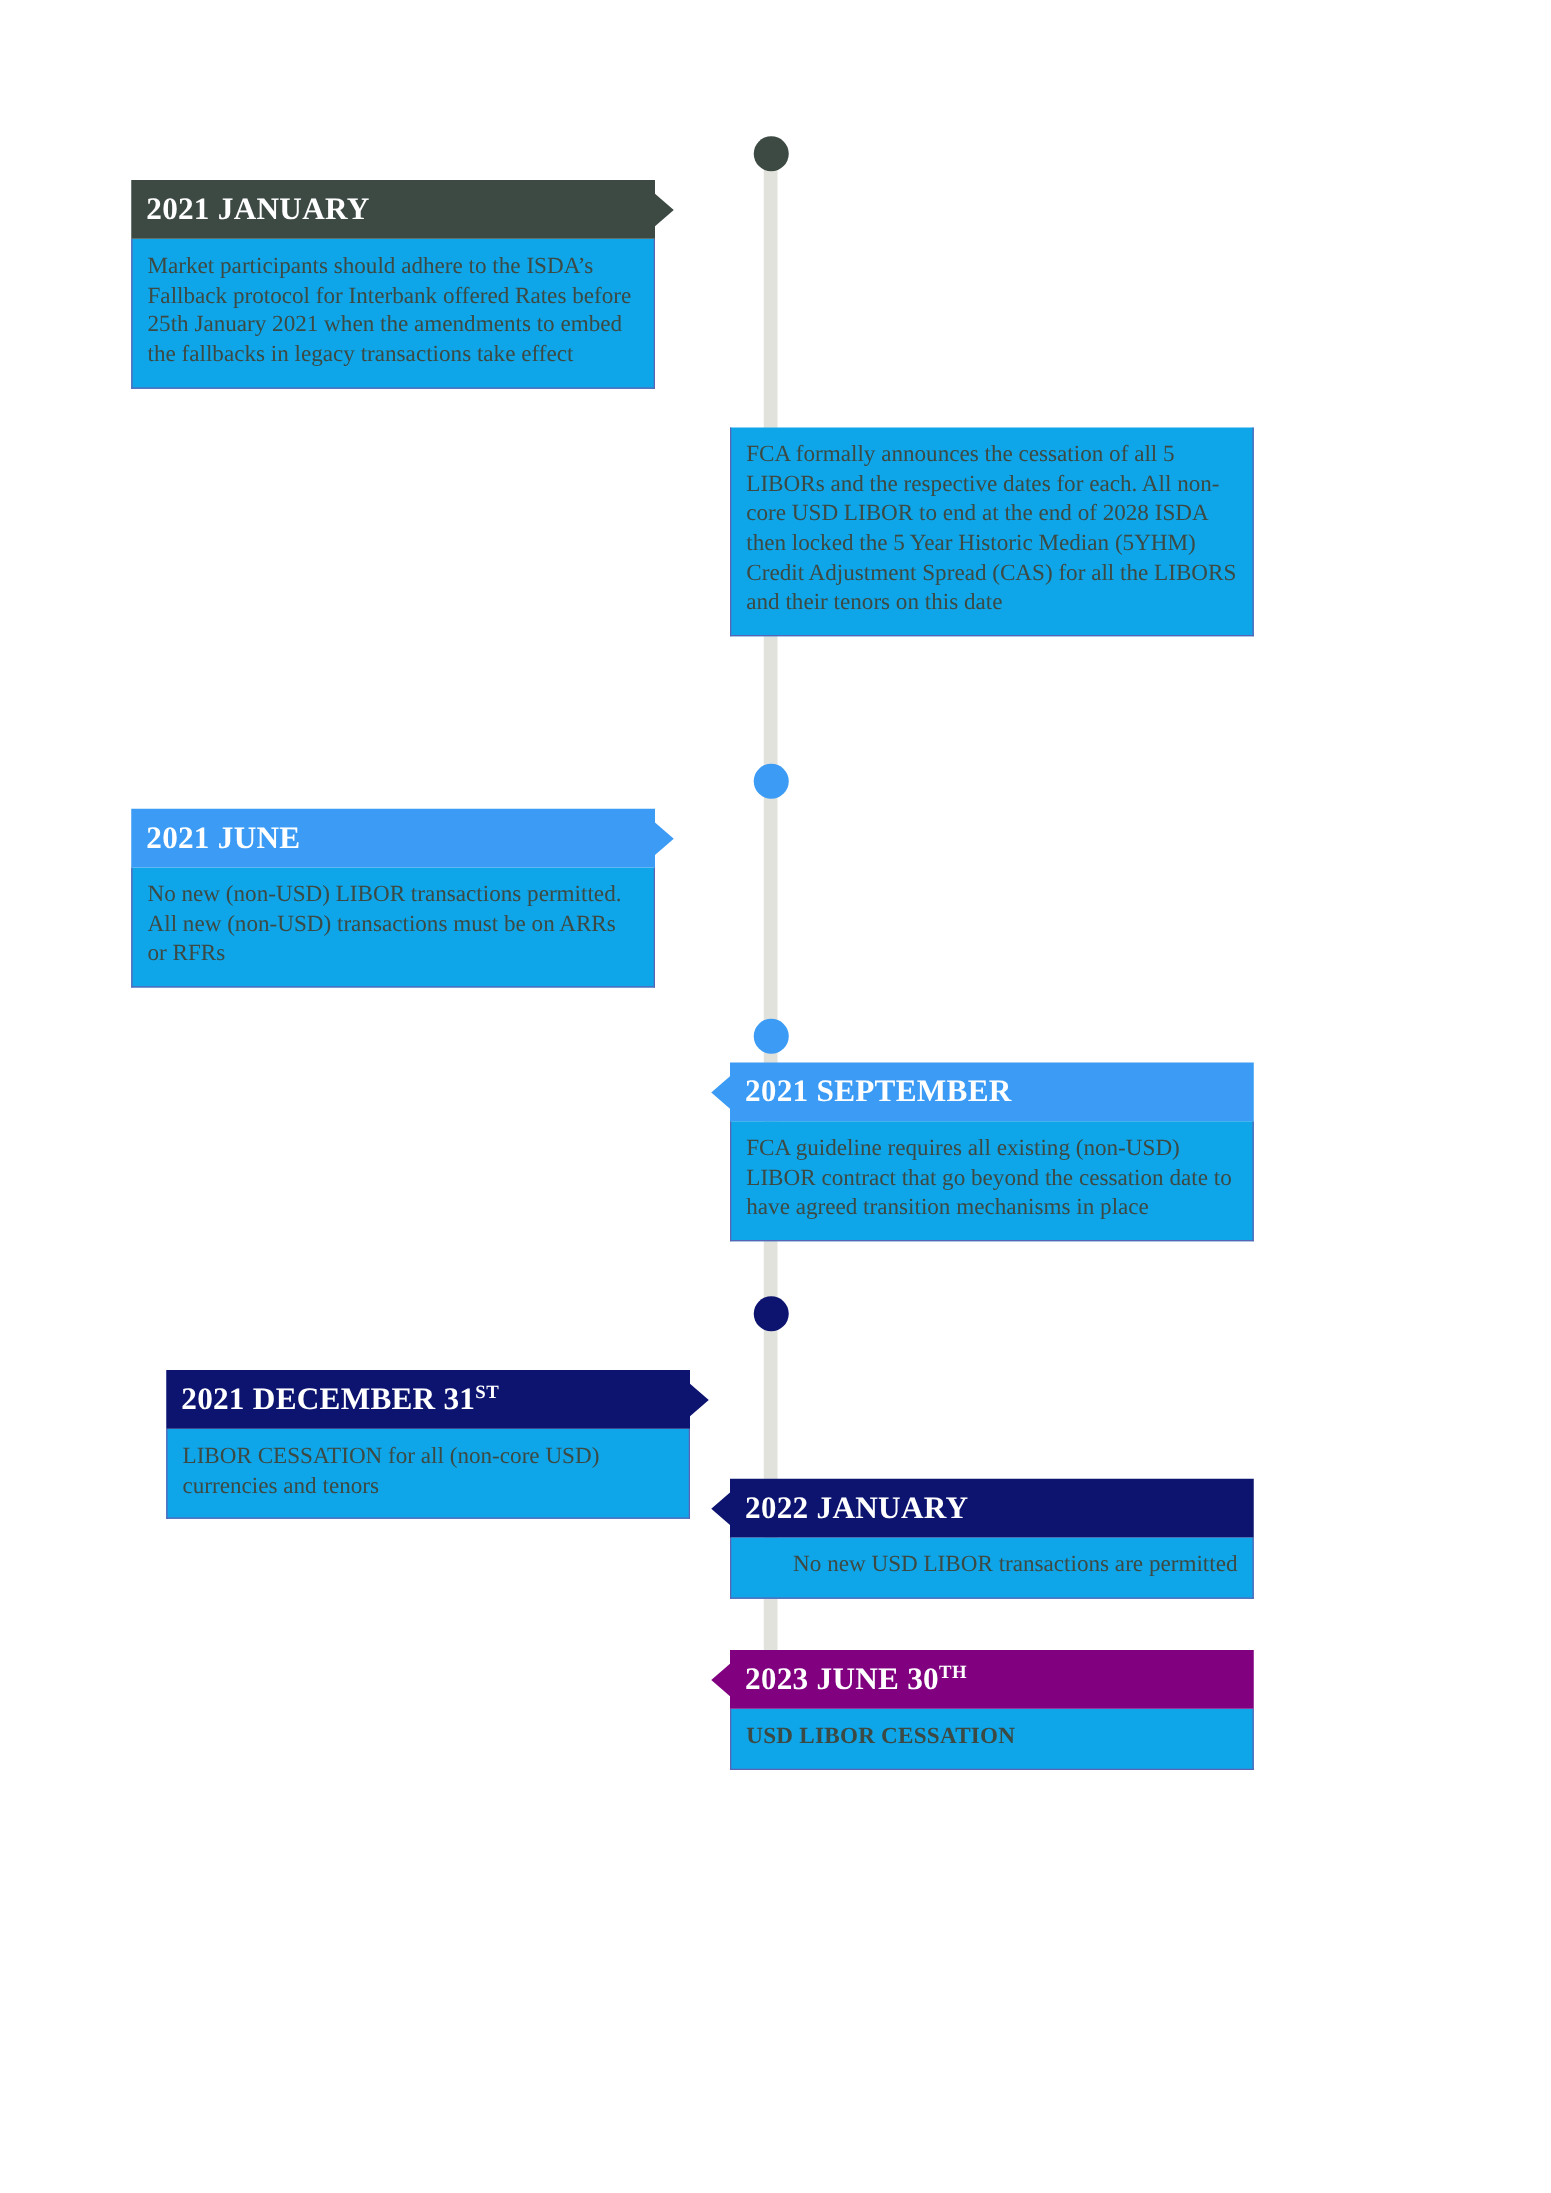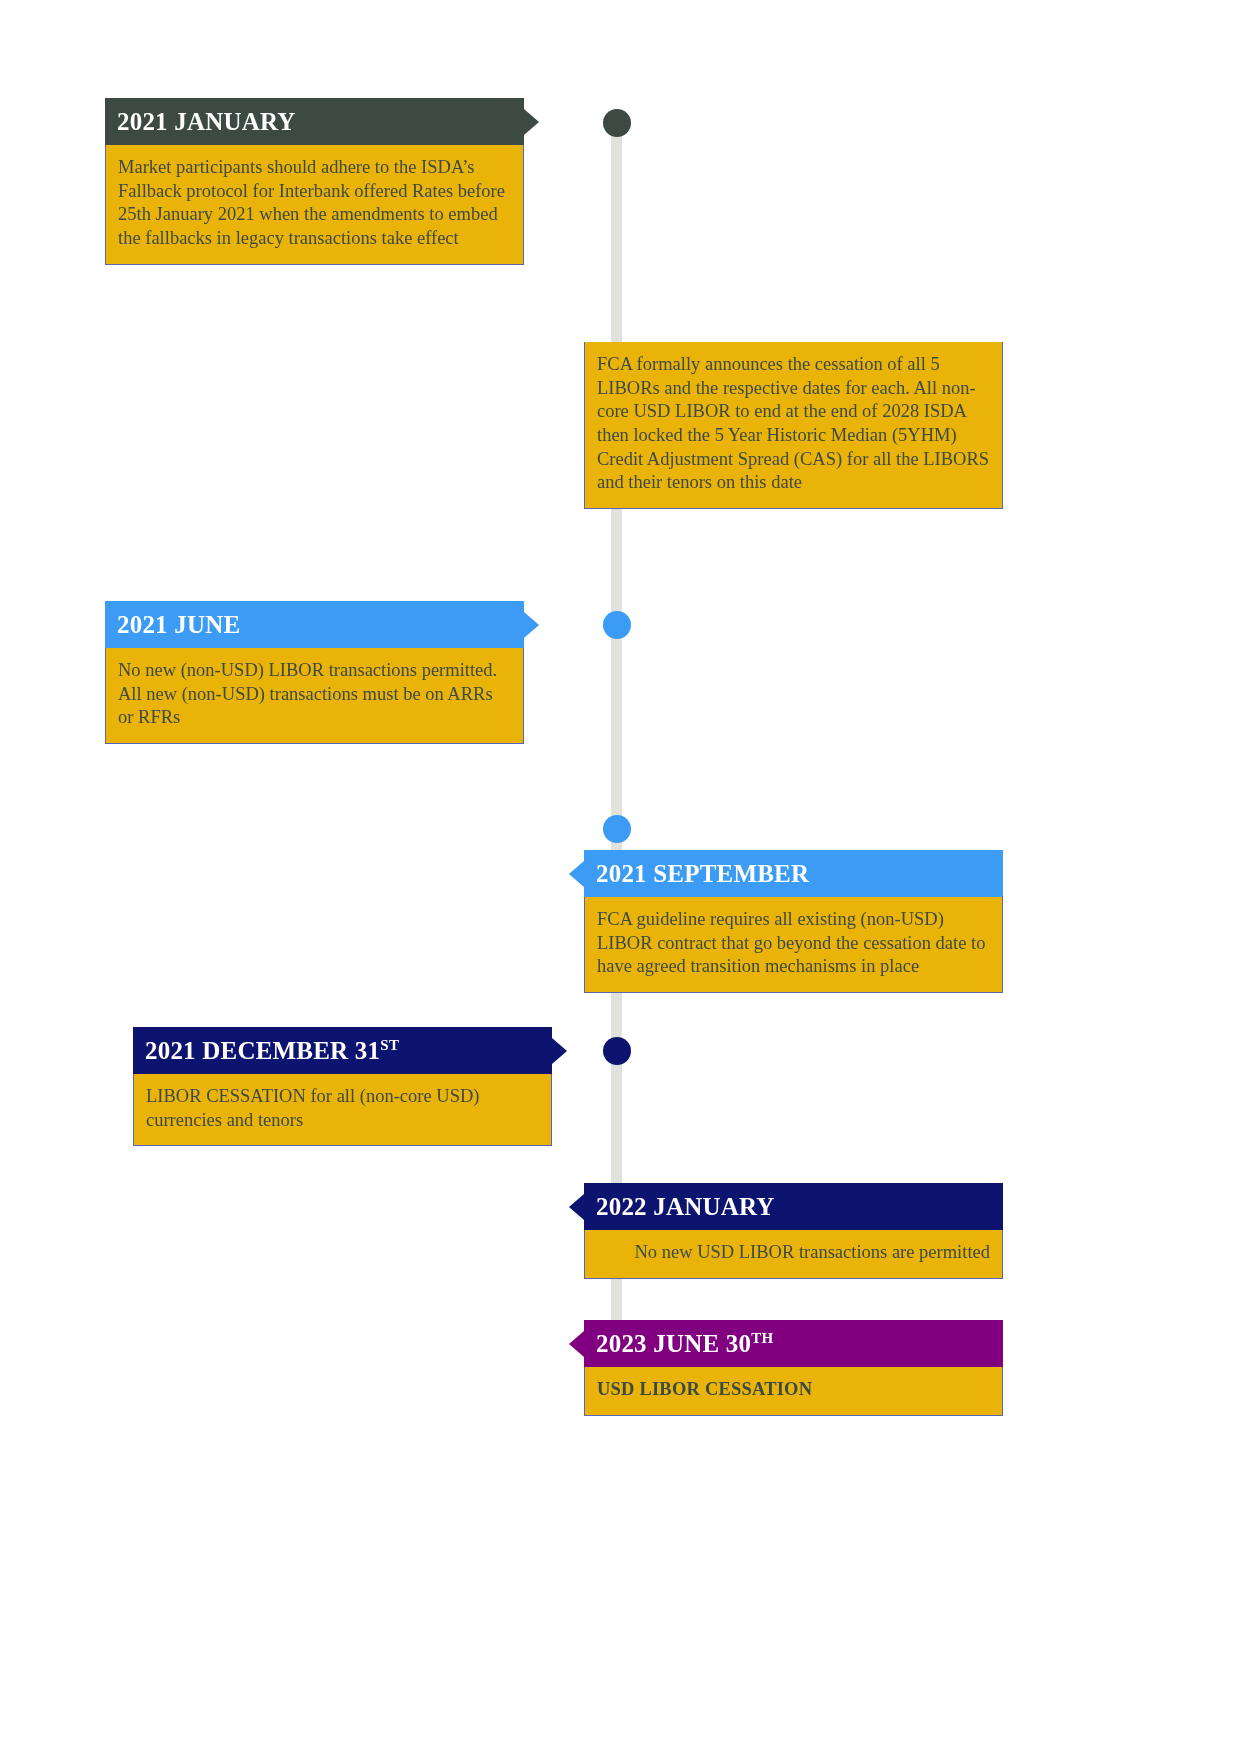--- a/index.html
+++ b/index.html
@@ -83,42 +83,42 @@
   }
   
   .side-right .card-header::after {
     left: -15px;
     border-right: 15px solid var(--accent);
   }
 
   .card-header { background: var(--accent); }
 
   .card-body {
-    background: #eab308;
+    background: #0ea5e9;
     border: 1px solid #5b63b5;
     border-top: none;
     padding: 11px 12px 13px 12px;
     color: #3d4a44;
     font-size: 18.5px;
     line-height: 1.28;
   }
   .card-body.bold { font-weight: 700; letter-spacing: 0.2px; }
 
   
   .dot {
     position: absolute;
     width: 28px;
     height: 28px;
     border-radius: 50%;
     background: var(--accent);
     left: 603px;
   }
 
   
-  .side-left  { left: 105px; }
+  .side-left  { left: 105px; margin-top: 46px; }
   .side-right { left: 584px; }
 </style>
 </head>
 <body>
 
 <div id="timeline-root">
   <div class="spine"></div>
 
 <div class="dot" style="--accent: #3d4a44; top: 109px;"></div>
     <div class="event side-left" style="top: 98px;">
@@ -147,21 +147,21 @@
     <div class="dot" style="--accent: #3b9bf5; top: 815px;"></div>
     <div class="event side-right" style="top: 850px;">
       <div class="card" style="--accent: #3b9bf5;">
         <div class="card-header">
           <span>2021 SEPTEMBER</span>
         </div>
         <div class="card-body">FCA guideline requires all existing (non-USD) LIBOR contract that go beyond the cessation date to have agreed transition mechanisms in place</div>
       </div>
     </div>
     <div class="dot" style="--accent: #0d1470; top: 1037px;"></div>
-    <div class="event side-left" style="top: 1027px; padding-left: 28px;">
+    <div class="event side-left" style="top: 1050px; padding-left: 28px;">
       <div class="card" style="--accent: #0d1470;">
         <div class="card-header">
           <span>2021 DECEMBER 31</span>
           <span class="sup">ST</span>
         </div>
         <div class="card-body">LIBOR CESSATION for all (non-core USD) currencies and tenors</div>
       </div>
     </div>
     <div class="dot" style="--accent: #0d1470; top: 1193px;"></div>
     <div class="event side-right" style="top: 1183px; text-align: right;">

